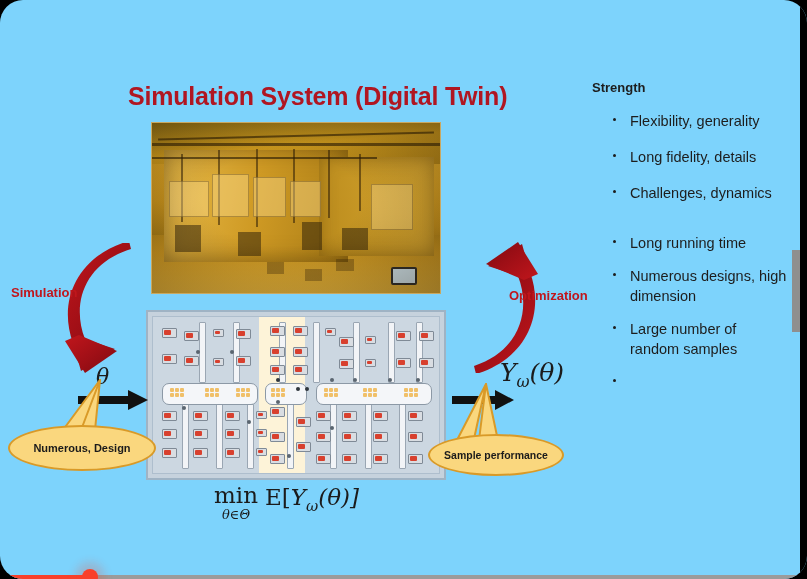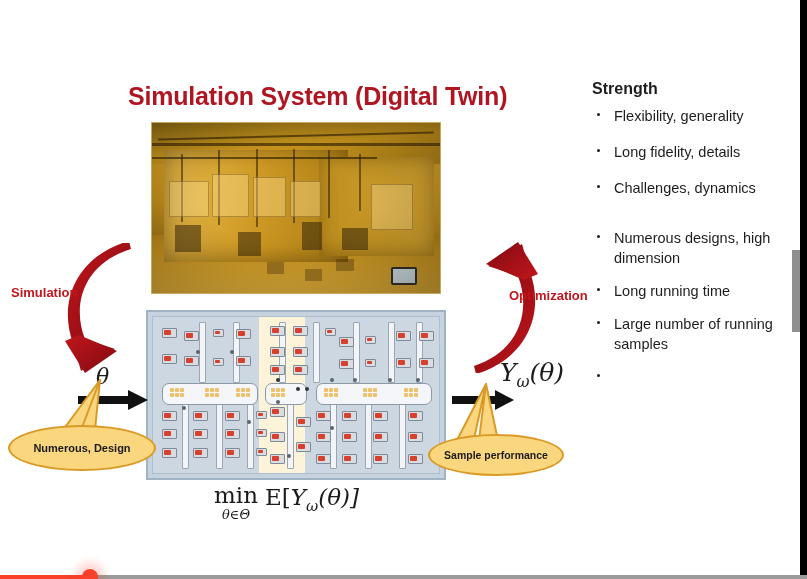--- a/index.html
+++ b/index.html
@@ -9,22 +9,23 @@
     background: #000;
   }
   body {
     font-family: "Liberation Sans", sans-serif;
   }
 
   #slide {
     position: relative;
     width: 807px;
     height: 579px;
-    background: #ffffff;
+    background: #7dd3fc;
     overflow: hidden;
+    border-radius: 23px;
   }
 
   
   #title {
     position: absolute;
     left: 128px;
     top: 82px;
     width: 430px;
     font-size: 25px;
     font-weight: bold;
@@ -259,30 +260,30 @@
   #callout-sample .bubble { left: 0; top: 52px; width: 136px; height: 42px; font-size: 10.5px; }
 
   
   #right-col {
     position: absolute;
     left: 592px;
     top: 80px;
     width: 212px;
   }
   .col-heading {
-    font-size: 16px;
+    font-size: 13px;
     font-weight: bold;
     color: #1d1d1d;
     margin: 0 0 8px 16px;
   }
   #strength-heading { margin-left: 0px; }
   #challenges-heading { margin-left: 12px; }
   .bullet-list {
     list-style: none;
-    margin: 0;
+    margin: 16px;
     padding: 0;
   }
   .bullet-list li {
     position: relative;
     padding-left: 22px;
     margin-bottom: 14px;
     font-size: 14.5px;
     line-height: 1.38;
     color: #1d1d1d;
   }
@@ -622,23 +623,23 @@
       <div class="col-heading" id="strength-heading">Strength</div>
       <ul class="bullet-list">
         <li><span class="dot"></span><span>Flexibility, generality</span></li>
         <li><span class="dot"></span><span>Long fidelity, details</span></li>
         <li><span class="dot"></span><span>Challenges, dynamics</span></li>
       </ul>
     </div>
 
     <div id="challenges-block">
       <ul class="bullet-list">
+        <li><span class="dot"></span><span>Long running time</span></li>
         <li><span class="dot"></span><span>Numerous designs, high dimension</span></li>
-        <li><span class="dot"></span><span>Long running time</span></li>
-        <li><span class="dot"></span><span>Large number of running samples</span></li>
+        <li><span class="dot"></span><span>Large number of random samples</span></li>
         <li><span class="dot"></span></li>
       </ul>
     </div>
 
   </div>
 
   <div id="right-black-edge"></div>
   <div id="scrollbar-track">
     <div id="scrollbar-thumb"></div>
   </div>

